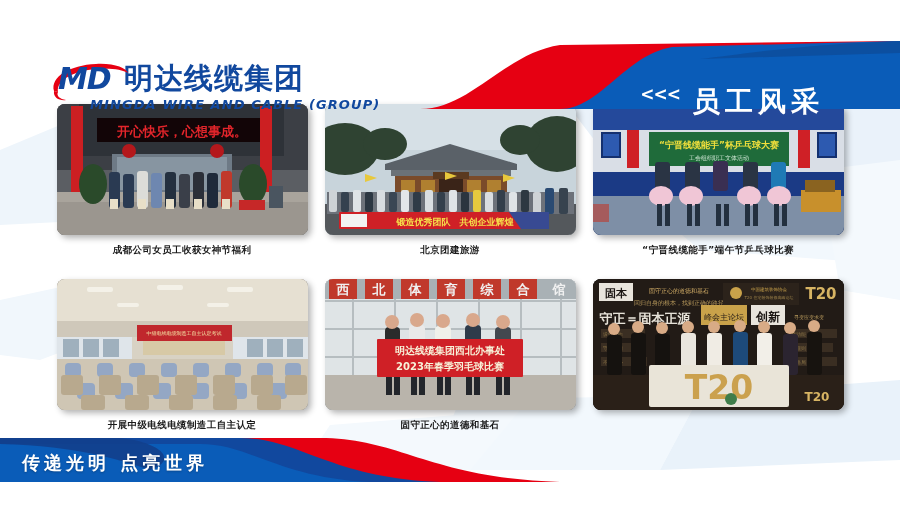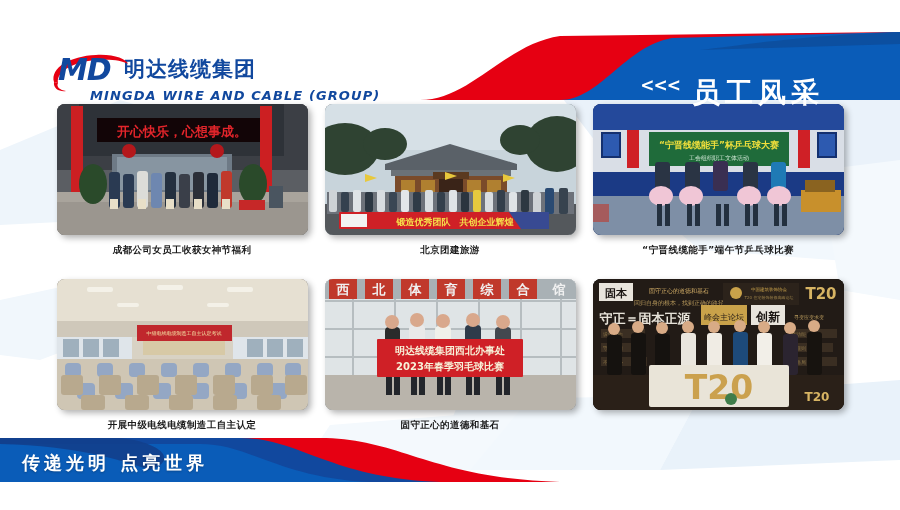--- a/index.html
+++ b/index.html
@@ -9,33 +9,33 @@
     font-family:"Liberation Sans","DejaVu Sans",sans-serif;
     overflow:hidden;
     position:relative;
   }
   #page{position:absolute;inset:0;width:900px;height:510px;overflow:hidden;background:#fff;}
 
   
   .bg-layer{position:absolute;inset:0;width:900px;height:510px;z-index:0;pointer-events:none;}
 
   
-  .header{position:absolute;left:0;top:4px;width:872px;height:110px;z-index:3;}
+  .header{position:absolute;left:0;top:13px;width:872px;height:110px;z-index:3;}
   .header-svg{position:absolute;left:0;top:0;}
   .logo-wrap{position:absolute;left:44px;top:48px;z-index:5;display:flex;align-items:flex-start;}
   .logo-mark{position:relative;width:86px;height:40px;}
   .logo-md{
     position:absolute;left:14px;top:2px;
     font-family:"DejaVu Sans","Liberation Sans",sans-serif;
     font-weight:bold;font-style:italic;font-size:30px;letter-spacing:-1px;
     color:#11489e;line-height:32px;
   }
   .logo-cn{
     font-family:Liberation Sans, sans-serif;
-    font-weight:bold;font-size:21px;color:#11489e;letter-spacing:1px;
+    font-weight:bold;font-size:29px;color:#11489e;letter-spacing:1px;
     line-height:32px;margin-left:-6px;margin-top:1px;
   }
   .logo-en{
     position:absolute;left:46px;top:36px;
     font-family:"DejaVu Sans","Liberation Sans",sans-serif;
     font-weight:bold;font-style:italic;font-size:13px;color:#11489e;
     letter-spacing:1.1px;white-space:nowrap;
   }
   .header-title{
     position:absolute;right:48px;top:54px;z-index:6;

